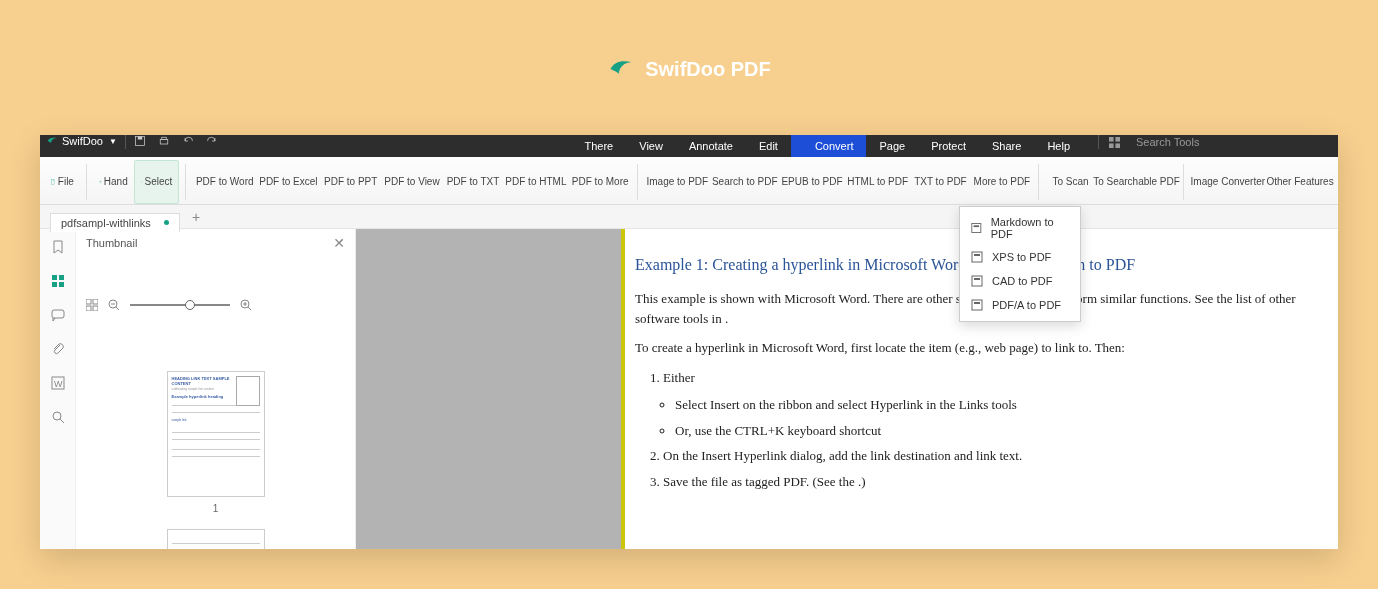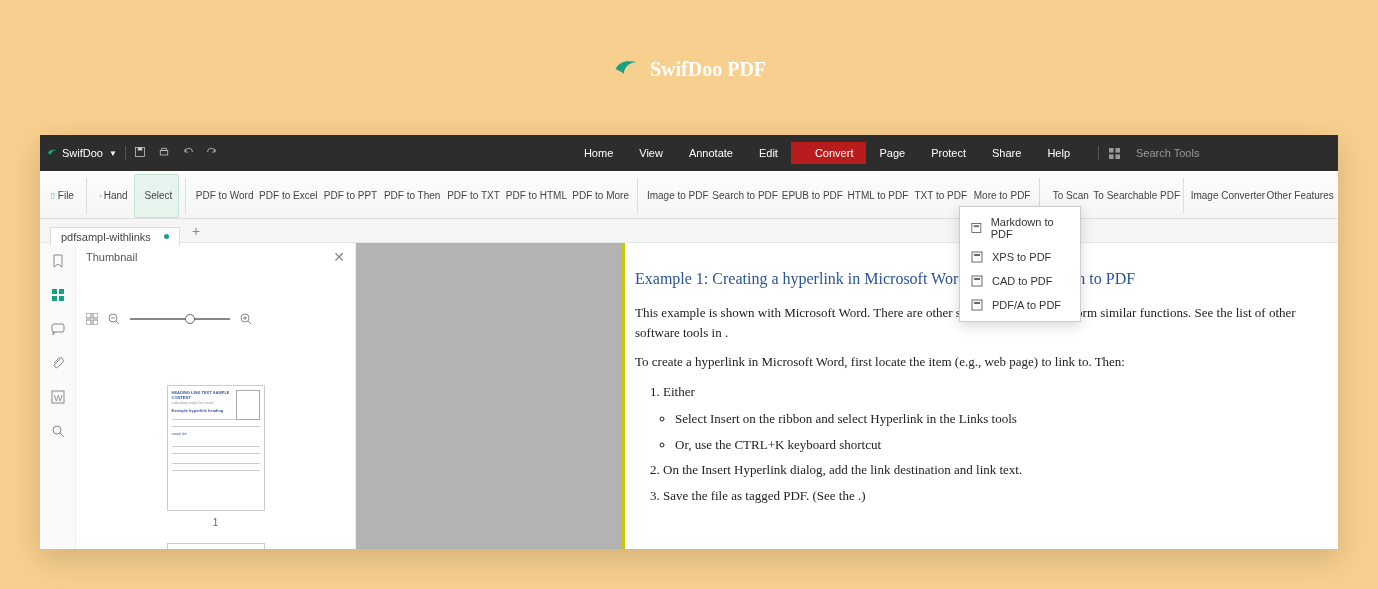--- a/index.html
+++ b/index.html
@@ -15,58 +15,58 @@
   position: absolute;
   top: 55px;
   left: 0;
   right: 0;
   display: flex;
   align-items: center;
   justify-content: center;
   gap: 10px;
 }
 .brand-header svg { width: 28px; height: 28px; }
-.brand-title { color: #fff; font-size: 20px; font-weight: 600; font-family: Liberation Serif, serif; }
+.brand-title { color: #fff; font-size: 20px; font-weight: 600; }
 .app-window {
   position: absolute;
   top: 135px;
   left: 40px;
   width: 1298px;
   height: 414px;
   background: #fff;
   box-shadow: 0 10px 30px rgba(0,0,0,.15);
   overflow: hidden;
   display: flex;
   flex-direction: column;
 }
 .titlebar {
-  height: 36px;
+  height: 22px;
   background: #2d2d2d;
   display: flex;
-  align-items: center;
+  align-items: flex-start;
   color: #fff;
   font-size: 11px;
   padding: 0 6px;
   position: relative;
 }
 .titlebar .app-name { display: flex; align-items: center; gap: 4px; }
 .titlebar .app-name svg { width: 12px; height: 12px; }
 .titlebar .dropdown-arrow { font-size: 8px; margin-left: 2px; }
 .titlebar .divider { width: 1px; height: 14px; background: #555; margin: 0 8px; }
 .titlebar .quick-icons { display: flex; gap: 12px; align-items: center; }
 .titlebar .quick-icons span { cursor: pointer; color: #ccc; }
 .titlebar .menus {
   position: absolute;
   right: 255px;
   display: flex;
   align-items: stretch;
   height: 22px;
 }
 .titlebar .menus .menu { padding: 0 13px; display: flex; align-items: center; cursor: pointer; font-size: 11px; }
-.titlebar .menus .menu.active { background: #b91c1c; padding-left: 24px; }
+.titlebar .menus .menu.active { background: #1d4ed8; padding-left: 24px; }
 .titlebar .search { position: absolute; right: 10px; display: flex; align-items: center; gap: 16px; color: #999; font-size: 11px; width: 230px; border-left: 1px solid #555; padding-left: 10px; height: 14px; }
 .titlebar .search svg { width: 11px; height: 11px; }
 .ribbon {
   height: 48px;
   background: linear-gradient(#fdfdfd, #f5f5f5);
   border-bottom: 1px solid #ddd;
   display: flex;
   align-items: center;
   padding: 2px 4px 0;
   position: relative;
@@ -280,21 +280,21 @@
       <span><svg viewBox="0 0 16 16" width="12" height="12">
             <path d="M4 8a5 5 0 0110 0" fill="none" stroke="#ccc"></path>
             <path d="M4 4v4h4" fill="none" stroke="#ccc"></path>
           </svg></span>
       <span><svg viewBox="0 0 16 16" width="12" height="12">
             <path d="M12 8a5 5 0 00-10 0" fill="none" stroke="#ccc"></path>
             <path d="M12 4v4H8" fill="none" stroke="#ccc"></path>
           </svg></span>
     </div>
     <div class="menus" id="menus">
-        <div class="menu">Home</div>
+        <div class="menu">There</div>
         <div class="menu">View</div>
         <div class="menu">Annotate</div>
         <div class="menu">Edit</div>
         <div class="menu active">Convert</div>
         <div class="menu">Page</div>
         <div class="menu">Protect</div>
         <div class="menu">Share</div>
         <div class="menu">Help</div>
       </div>
     <div class="search">
@@ -353,21 +353,21 @@
           <path d="M7 12h6M7 15h6" stroke="#18a085"></path>
         </svg>
         <span class="lbl">PDF to PPT</span>
       </div>
       <div class="rbtn">
         <svg viewBox="0 0 20 20">
           <rect x="3" y="3" width="14" height="14" rx="1" fill="none" stroke="#18a085" stroke-width="1.2"></rect>
           <rect x="6" y="6" width="8" height="2" fill="#18a085"></rect>
           <path d="M7 12h6M7 15h6" stroke="#18a085"></path>
         </svg>
-        <span class="lbl">PDF to Then</span>
+        <span class="lbl">PDF to View</span>
       </div>
       <div class="rbtn">
         <svg viewBox="0 0 20 20">
           <rect x="3" y="3" width="14" height="14" rx="1" fill="none" stroke="#18a085" stroke-width="1.2"></rect>
           <rect x="6" y="6" width="8" height="2" fill="#18a085"></rect>
           <path d="M7 12h6M7 15h6" stroke="#18a085"></path>
         </svg>
         <span class="lbl">PDF to TXT</span>
       </div>
       <div class="rbtn">

